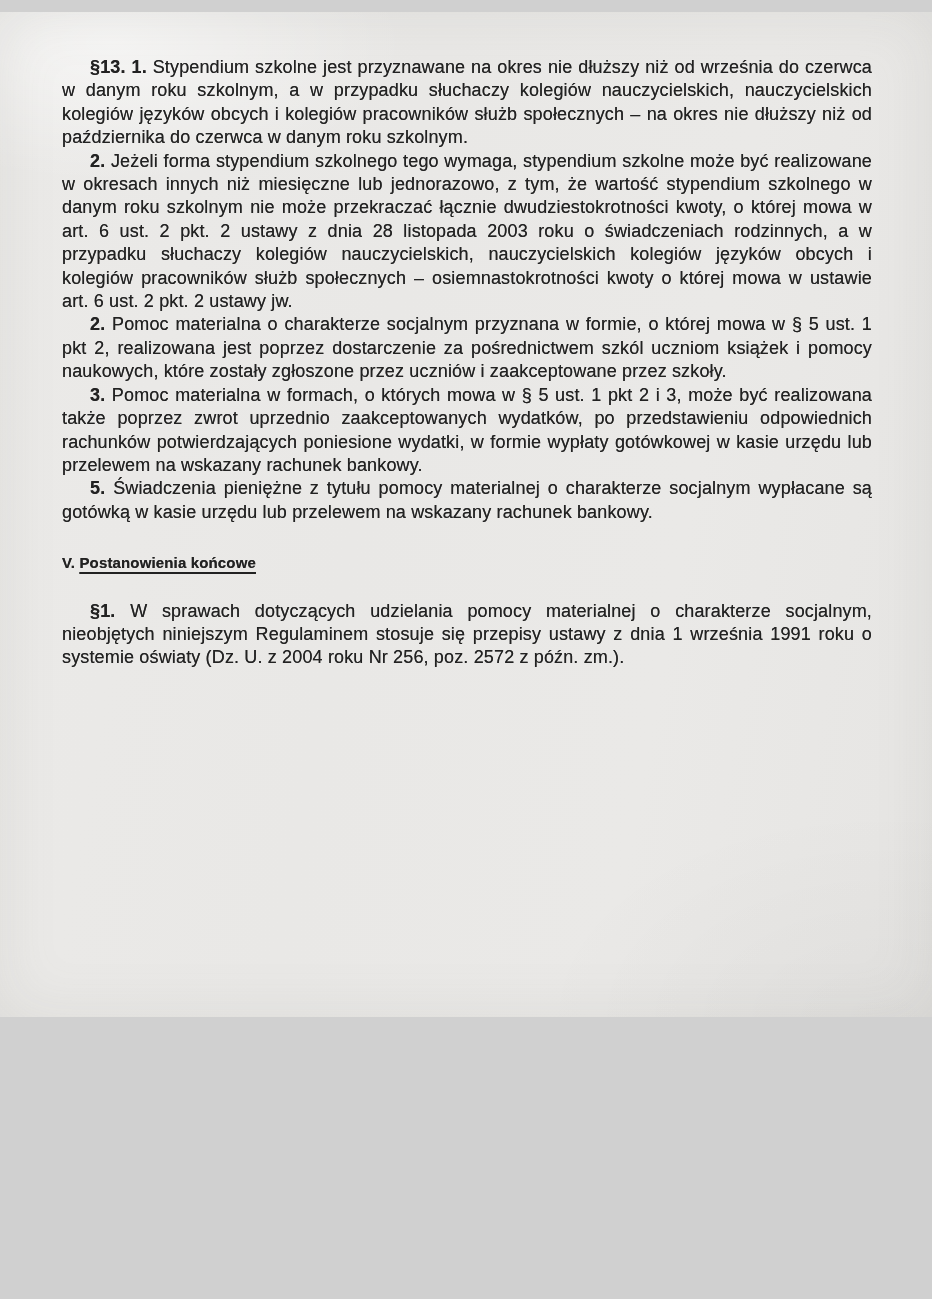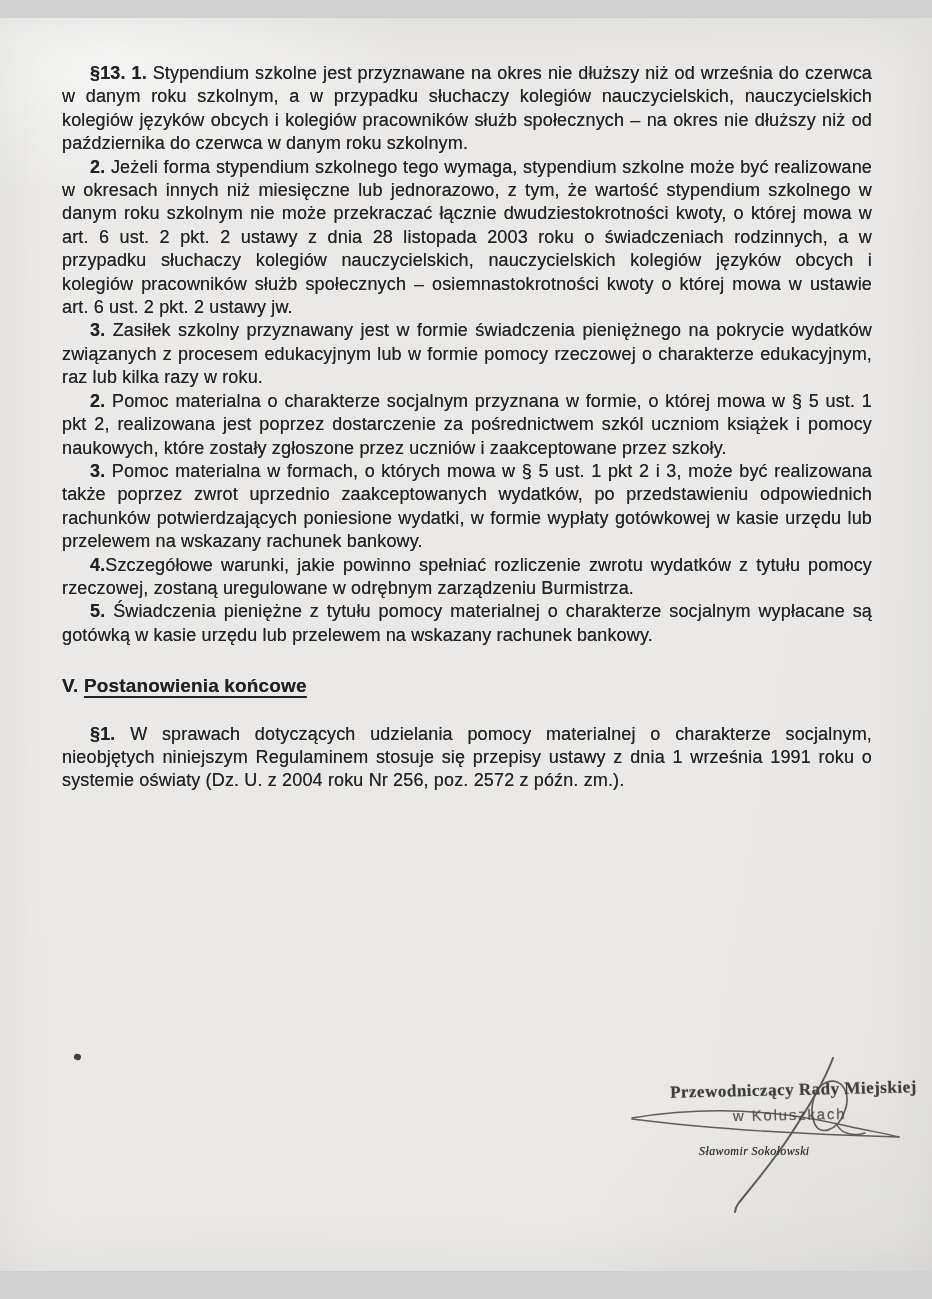--- a/index.html
+++ b/index.html
@@ -1,38 +1,38 @@
 <!DOCTYPE html>
 <html lang="pl"><head>
 <meta charset="utf-8">
 <style>
   html,body{margin:0;padding:0;background:#d0d0d0;}
   .page{
     position:relative;
-    width:932px;height:1253px;
-    margin:18px auto;
+    width:932px;height:1005px;
+    margin:12px auto;
     overflow:hidden;
     background:
       radial-gradient(ellipse 420px 200px at 12% 3%, rgba(255,255,255,.55), rgba(255,255,255,0) 70%),
       radial-gradient(ellipse 500px 300px at 95% 100%, rgba(0,0,0,.03), rgba(0,0,0,0) 70%),
       linear-gradient(100deg,#ebeae8 0%,#e9e8e6 40%,#eae9e7 70%,#e6e5e3 100%);
     box-shadow:inset 0 0 60px rgba(120,120,115,.12);
     font-family:"Liberation Sans","DejaVu Sans",sans-serif;
   }
   .body-text{
     position:absolute;left:62px;top:44px;width:810px;
     font-size:18px;line-height:23.4px;
     text-align:justify;
     color:#222;
     letter-spacing:.15px;
     text-shadow:0 0 .6px rgba(40,40,40,.75);
   }
   .para{margin:0;text-indent:28px;}
   .gap-before{margin-top:23px;}
-  .heading{margin:27px 0 25px 0;font-weight:700;font-size:19px;text-indent:0;}
+  .heading{margin:27px 0 25px 0;font-weight:700;font-size:15px;text-indent:0;}
   .u{text-decoration:underline;text-decoration-thickness:2px;text-underline-offset:4px;}
   .lead{font-weight:700;}
   .stamp-line1{
     position:absolute;left:670px;top:1062px;
     font-family:"Liberation Serif","DejaVu Serif",serif;
     font-weight:700;font-size:17px;letter-spacing:.5px;
     color:#3f3e3c;transform:rotate(-1.3deg);
     text-shadow:0 0 1px rgba(63,62,60,.55);
     white-space:nowrap;
   }
@@ -62,28 +62,26 @@
 <body>
 
 <div class="page">
 
   <div class="body-text">
 
     <p class="para"><span class="lead">§13. 1. </span><span>Stypendium szkolne jest przyznawane na okres nie dłuższy niż od września do czerwca w danym roku szkolnym, a w przypadku słuchaczy kolegiów nauczycielskich, nauczycielskich kolegiów języków obcych i kolegiów pracowników służb społecznych – na okres nie dłuższy niż od października do czerwca w danym roku szkolnym.</span></p>
 
     <p class="para"><span class="lead">2. </span><span>Jeżeli forma stypendium szkolnego tego wymaga, stypendium szkolne może być realizowane w okresach innych niż miesięczne lub jednorazowo, z tym, że wartość stypendium szkolnego w danym roku szkolnym nie może przekraczać łącznie dwudziestokrotności kwoty, o której mowa w art. 6 ust. 2 pkt. 2 ustawy z dnia 28 listopada 2003 roku o świadczeniach rodzinnych, a w przypadku słuchaczy kolegiów nauczycielskich, nauczycielskich kolegiów języków obcych i kolegiów pracowników służb społecznych – osiemnastokrotności kwoty o której mowa w ustawie art. 6 ust. 2 pkt. 2 ustawy jw.</span></p>
 
-    <p class="para"><span class="lead">3. </span><span>Zasiłek szkolny przyznawany jest w formie świadczenia pieniężnego na pokrycie wydatków związanych z procesem edukacyjnym lub w formie pomocy rzeczowej o charakterze edukacyjnym, raz lub kilka razy w roku.</span></p>
 
 
     <p class="para"><span class="lead">2. </span><span>Pomoc materialna o charakterze socjalnym przyznana w formie, o której mowa w § 5 ust. 1 pkt 2, realizowana jest poprzez dostarczenie za pośrednictwem szkól uczniom książek i pomocy naukowych, które zostały zgłoszone przez uczniów i zaakceptowane przez szkoły.</span></p>
 
     <p class="para"><span class="lead">3. </span><span>Pomoc materialna w formach, o których mowa w § 5 ust. 1 pkt 2 i 3, może być realizowana także poprzez zwrot uprzednio zaakceptowanych wydatków, po przedstawieniu odpowiednich rachunków potwierdzających poniesione wydatki, w formie wypłaty gotówkowej w kasie urzędu lub przelewem na wskazany rachunek bankowy.</span></p>
 
-    <p class="para"><span class="lead">4.</span><span>Szczegółowe warunki, jakie powinno spełniać rozliczenie zwrotu wydatków z tytułu pomocy rzeczowej, zostaną uregulowane w odrębnym zarządzeniu Burmistrza.</span></p>
 
     <p class="para"><span class="lead">5. </span><span>Świadczenia pieniężne z tytułu pomocy materialnej o charakterze socjalnym wypłacane są gotówką w kasie urzędu lub przelewem na wskazany rachunek bankowy.</span></p>
 
     <p class="para heading"><span>V.</span> <span class="u">Postanowienia końcowe</span></p>
 
     <p class="para"><span class="lead">§1. </span><span>W sprawach dotyczących udzielania pomocy materialnej o charakterze socjalnym, nieobjętych niniejszym Regulaminem stosuje się przepisy ustawy z dnia 1 września 1991 roku o systemie oświaty (Dz. U. z 2004 roku Nr 256, poz. 2572 z późn. zm.).</span></p>
 
   </div>
 
   <span class="ink-dot"></span>

